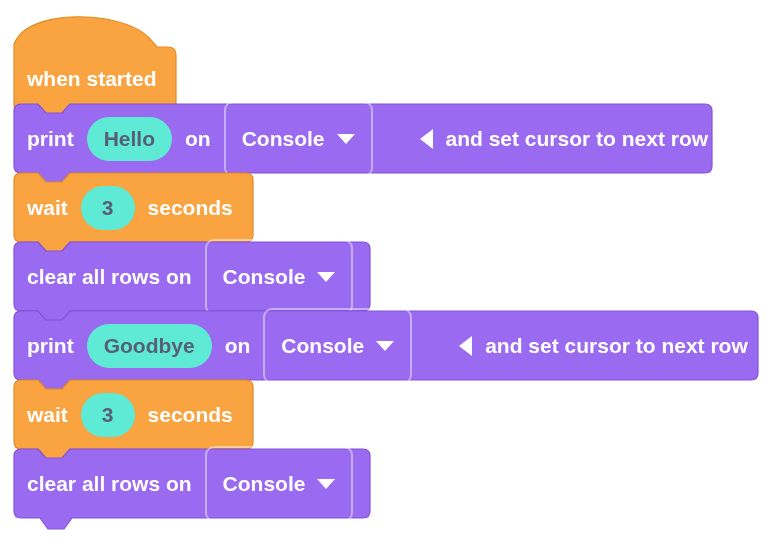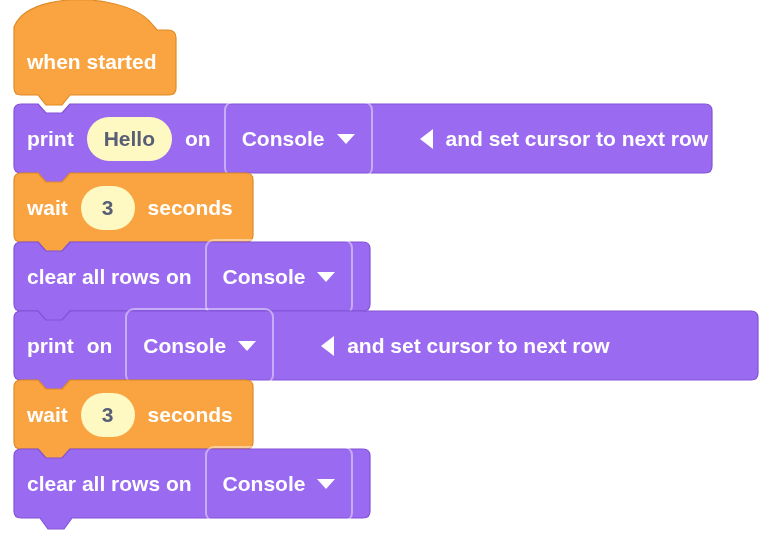--- a/index.html
+++ b/index.html
@@ -11,21 +11,21 @@
   .block > svg { position:absolute; left:0; top:0; overflow:visible; }
   .content {
     position:relative; display:flex; align-items:center; gap:13px;
     height:100%; padding-left:13px; box-sizing:border-box;
     color:#ffffff; font-weight:700; font-size:21px; white-space:nowrap;
   }
   .hat-content { height:90px; padding-top:24px; }
   .pill {
     display:inline-flex; align-items:center; justify-content:center;
     height:44px; padding:0 17px; border-radius:22px;
-    background:#fef9c3; color:#575E75; font-size:21px; font-weight:700;
+    background:#5eead4; color:#575E75; font-size:21px; font-weight:700;
   }
   .pill-num { padding:0 21px; }
   .dropdown {
     display:inline-flex; align-items:center; gap:12px;
     height:46px; padding:13px 16px; border-radius:9px;
     border:2px solid rgba(255,255,255,0.45);
   }
   .tri-down {
     display:inline-block; width:0; height:0;
     border-left:9px solid transparent; border-right:9px solid transparent;
@@ -34,21 +34,21 @@
   .tri-left {
     display:inline-block; width:0; height:0;
     border-top:10px solid transparent; border-bottom:10px solid transparent;
     border-right:13px solid #ffffff;
     margin-left:34px;
   }
 </style>
 </head>
 <body>
 
-<div class="block" style="left:14px; top:5px; width:162px; height:90px;">
+<div class="block" style="left:14px; top:22px; width:162px; height:90px;">
   <svg width="162" height="90">
     <path d="M 0,83 L 0,22 C 10,-3 54,-9 92,-3 C 114,1 130,9 138,19 L 143,25 L 154,25 Q 162,25 162,33 L 162,83 Q 162,90 155,90 L 56,90 L 48,100 L 32,100 L 24,90 L 7,90 Q 0,90 0,83 Z" fill="#F9A441" stroke="#E08A25" stroke-width="1.2" stroke-linejoin="round"></path>
   </svg>
   <div class="content hat-content">
     <span>when started</span>
   </div>
 </div>
 
 <div class="block" style="left:14px; top:104px; width:698px; height:69px;">
   <svg width="698" height="69">
@@ -90,20 +90,21 @@
     </span>
   </div>
 </div>
 
 <div class="block" style="left:14px; top:311px; width:744px; height:69px;">
   <svg width="744" height="69">
     <path d="M 0,7 Q 0,0 7,0 L 24,0 L 32,9 L 48,9 L 56,0 L 737,0 Q 744,0 744,7 L 744,62 Q 744,69 737,69 L 56,69 L 48,79 L 32,79 L 24,69 L 7,69 Q 0,69 0,62 Z" fill="#9A6AF0" stroke="#8253D6" stroke-width="1.2" stroke-linejoin="round"></path>
   </svg>
   <div class="content">
     <span>print</span>
+    <span class="pill">Goodbye</span>
     <span>on</span>
     <span class="dropdown">
       <span>Console</span>
       <i class="tri-down"></i>
     </span>
     <i class="tri-left"></i>
     <span>and set cursor to next row</span>
   </div>
 </div>
 

